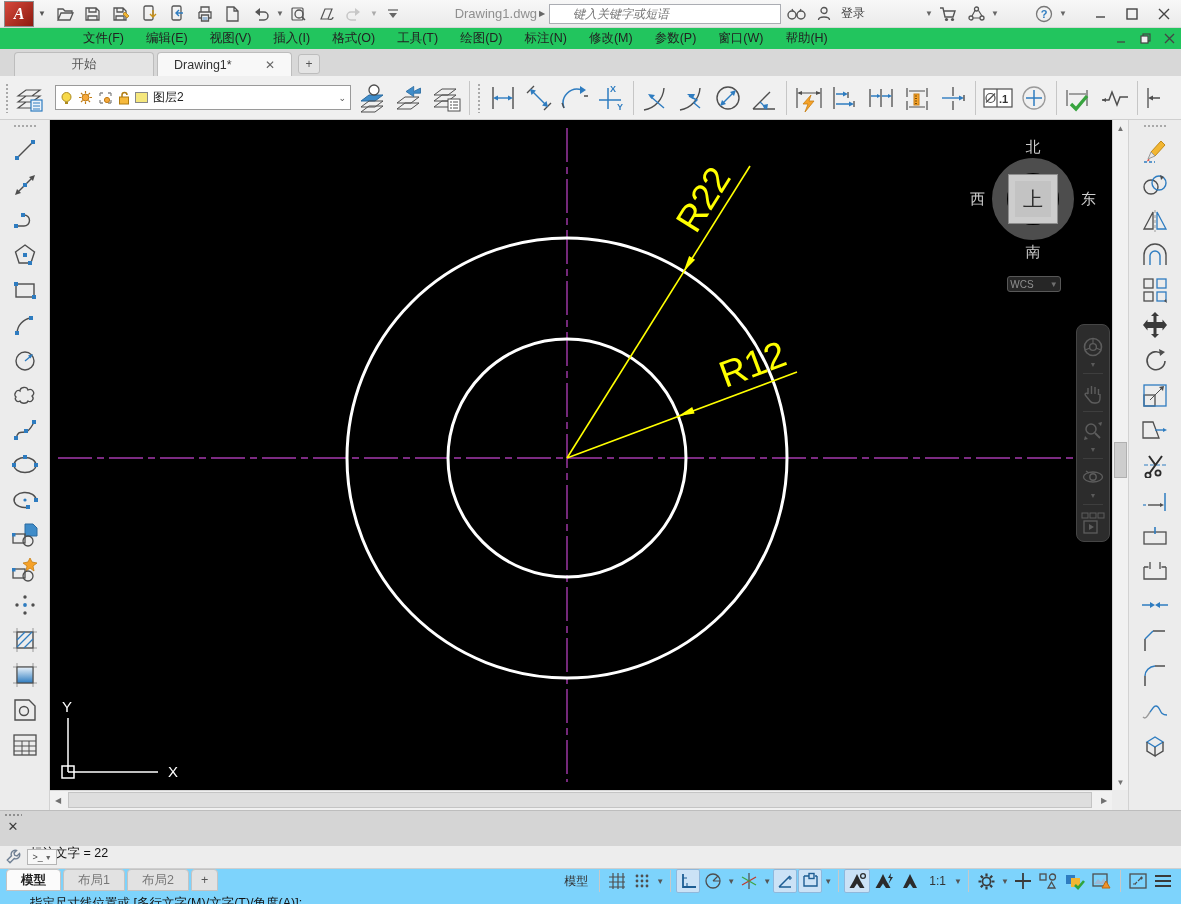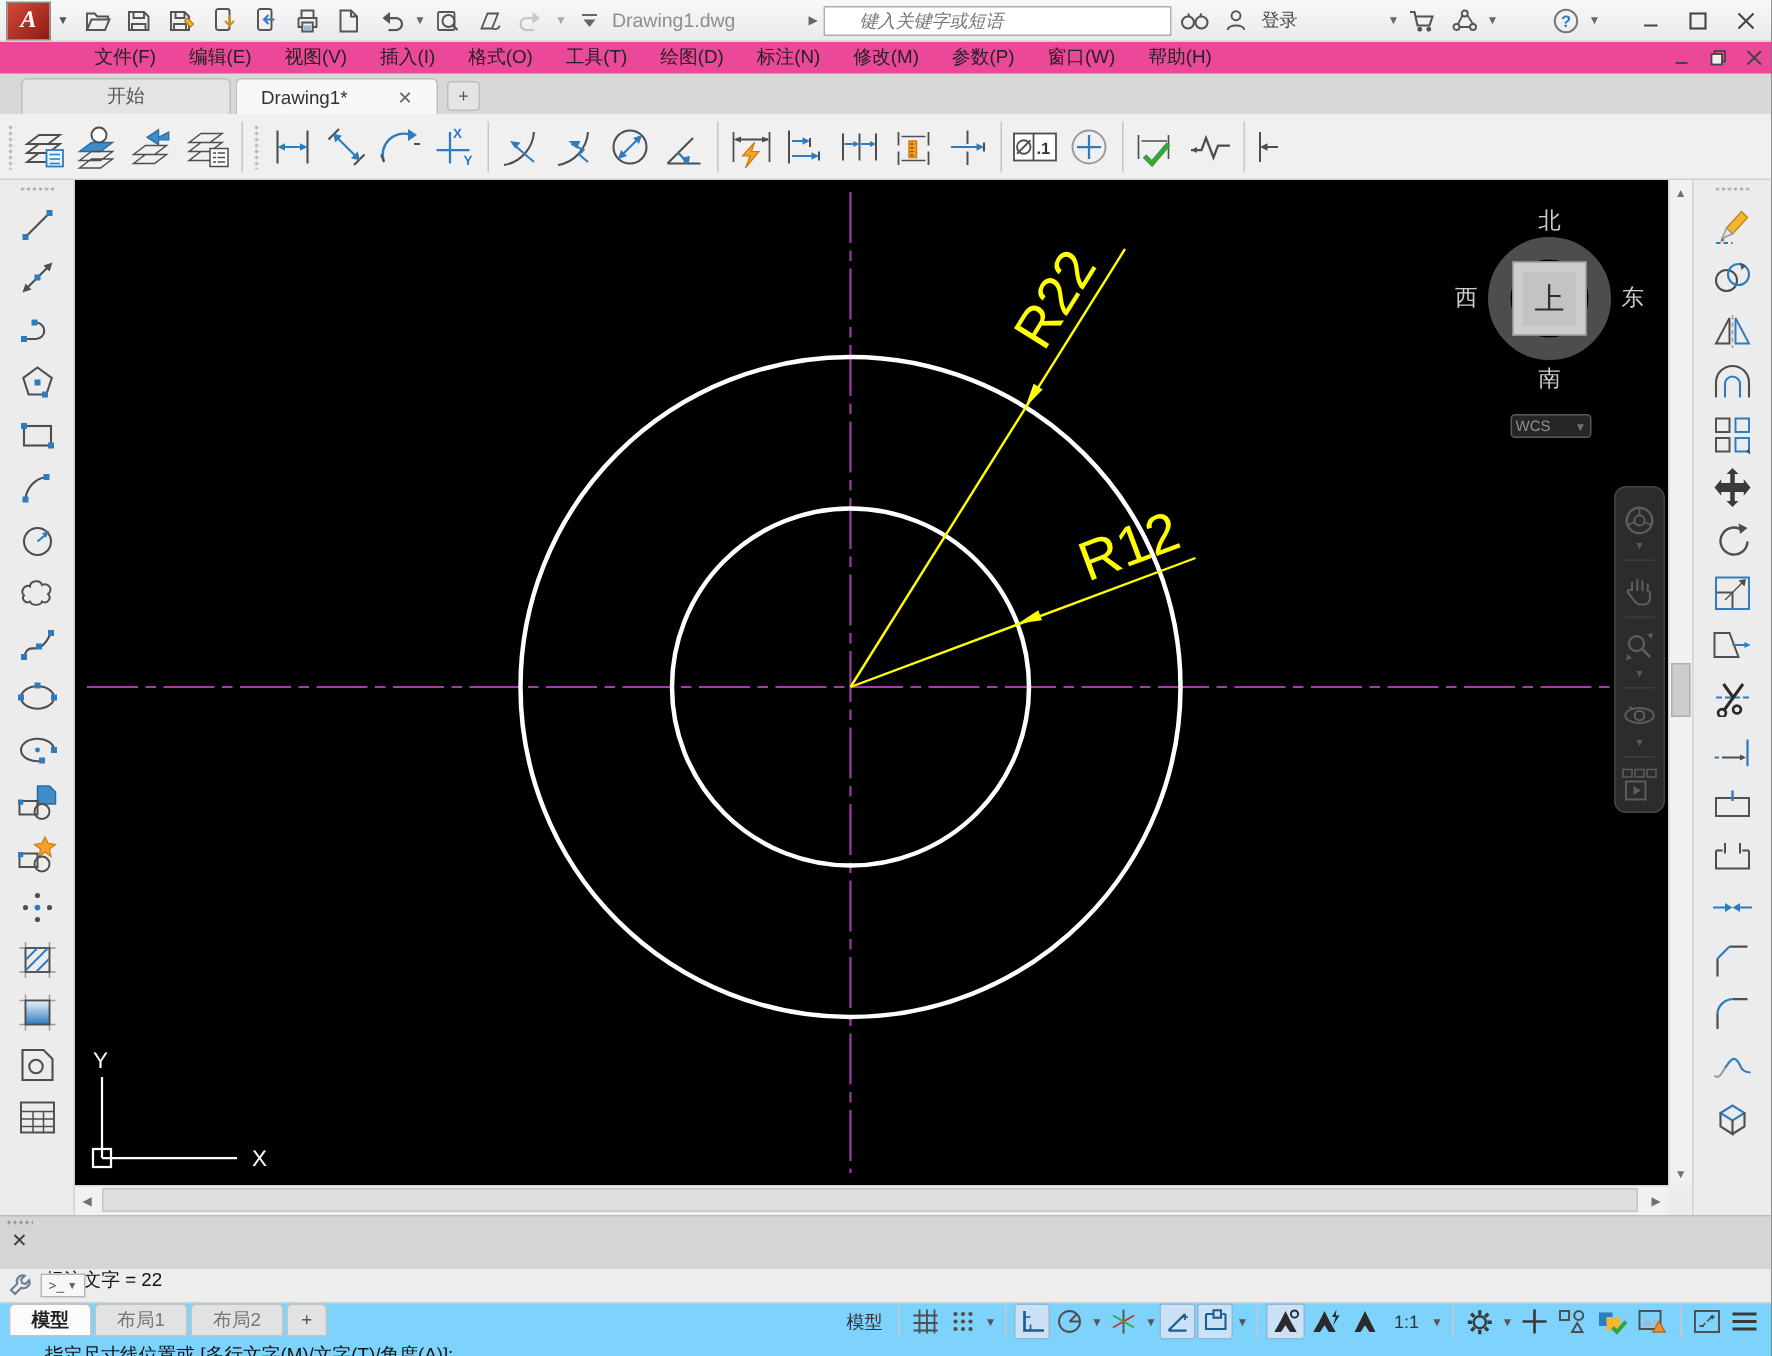--- a/index.html
+++ b/index.html
@@ -12,29 +12,29 @@
 
   
   .titlebar { height: 28px; display: flex; align-items: center; gap: 2px;
     background: linear-gradient(#f8f8f8, #eaeaea); border-bottom: 1px solid #d6d6d6; padding: 0 2px; }
   .logo { width: 30px; height: 26px; margin: 1px 2px; border: 1px solid #8c8c8c;
     background: linear-gradient(135deg, #d6493c, #8e1a10); color: #fff; display: flex;
     align-items: center; justify-content: center; font: italic bold 16px "Liberation Serif", serif; }
   .logo-caret { color: #555; font-size: 8px; margin-right: 4px; }
   .qbtn { width: 26px; height: 24px; display: flex; align-items: center; justify-content: center; border-radius: 2px; }
   .caret { font-size: 8px; color: #666; width: 8px; }
-  .win-title { flex: 1; text-align: left; color: #8f8f8f; font-size: 13px; }
+  .win-title { flex: 1; text-align: right; color: #8f8f8f; font-size: 13px; }
   .search-box { width: 232px; height: 20px; border: 1px solid #abadb3; background: #fff;
     font-style: italic; color: #8a8a8a; font-size: 12px; padding: 0 23px; }
   .tb-label { font-size: 12px; color: #444; margin: 0 2px; }
   .winctl { width: 30px; height: 24px; display: flex; align-items: center; justify-content: center; color: #444; }
 
   
-  .menubar { height: 22px; display: flex; align-items: center; background: #ec4899;
-    border-bottom: 1px solid #d9d9d9; padding-left: 52px; }
+  .menubar { height: 22px; display: flex; align-items: center; background: #22c55e;
+    border-bottom: 1px solid #d9d9d9; padding-left: 72px; }
   .menu-item { padding: 0 11px; font-size: 12.5px; color: #222; height: 100%; display: flex; align-items: center; }
   .menubar .spacer { flex: 1; }
   .docctl { width: 24px; height: 18px; display: flex; align-items: center; justify-content: center; color: #444; }
 
   
   .tabbar { height: 26px; background: #d8d8d8; display: flex; align-items: flex-end; padding-left: 14px; }
   .ftab { height: 24px; display: flex; align-items: center; padding: 0 16px; gap: 10px;
     border: 1px solid #bdbdbd; border-bottom: none; border-radius: 4px 4px 0 0; font-size: 12.5px; }
   .ftab.start { background: #e4e4e4; color: #555; width: 140px; justify-content: center; }
   .ftab.active { background: #f8f8f8; color: #333; width: 135px; justify-content: space-between; margin-left: 3px; }
@@ -314,20 +314,41 @@
 </div>
 
 <div class="ribbon">
   <div class="grip-v"></div>
   <div class="tbtn">
     <svg width="32" height="32">
         <path d="M3 14l8-6h14l-8 6zM3 20l8-6h14l-8 6zM3 26l8-6h14l-8 6z" fill="none" stroke="#4e4e4e" stroke-width="1.2"></path>
         <rect x="16" y="18" width="11" height="11" fill="#eaf2fa" stroke="#2e7cc0" stroke-width="1.2"></rect>
         <path d="M18 21h7M18 24h7M18 27h7" stroke="#2e7cc0" stroke-width="1"></path>
       </svg>
+  </div>
+  <div class="layer-combo">
+    <svg width="13" height="14">
+        <circle cx="6.5" cy="6" r="4.5" fill="#f7d94a" stroke="#ad8a1f"></circle>
+        <path d="M5 11h3v2H5z" fill="#ad8a1f"></path>
+      </svg>
+    <svg width="15" height="15">
+        <circle cx="7.5" cy="7.5" r="3.4" fill="#f6a93c" stroke="#c07c14"></circle>
+        <path d="M7.5 1v2.4M7.5 11.6V14M1 7.5h2.4M11.6 7.5H14M3 3l1.7 1.7M10.3 10.3L12 12M12 3l-1.7 1.7M4.7 10.3L3 12" stroke="#c07c14" stroke-width="1.2"></path>
+      </svg>
+    <svg width="15" height="14">
+        <path d="M2 2h3M2 2v3M13 2h-3M13 2v3M2 12h3M2 12V9M13 12h-3M13 12V9" fill="none" stroke="#8a8a8a" stroke-width="1.3"></path>
+        <circle cx="9" cy="9" r="2.6" fill="#f6a93c" stroke="#c07c14"></circle>
+      </svg>
+    <svg width="12" height="14">
+        <rect x="1.5" y="6" width="9" height="7" fill="#f6b93c" stroke="#b07c12"></rect>
+        <path d="M4 6V4a2.5 2.5 0 0 1 5 0" fill="none" stroke="#b07c12" stroke-width="1.5"></path>
+      </svg>
+    <span class="swatch"></span>
+    <span class="name">图层2</span>
+    <span class="dd">⌄</span>
   </div>
   <div class="tbtn">
     <svg width="32" height="30">
         <path d="M2 18l8-6h14l-8 6z" fill="#3f8cc9" stroke="#2a6ba0"></path>
         <path d="M2 24l8-6h14l-8 6zM2 29l8-6h14l-8 6z" fill="none" stroke="#4e4e4e"></path>
         <circle cx="15" cy="7" r="5" fill="#fff" stroke="#4e4e4e" stroke-width="1.3"></circle>
       </svg>
   </div>
   <div class="tbtn">
     <svg width="32" height="30">

